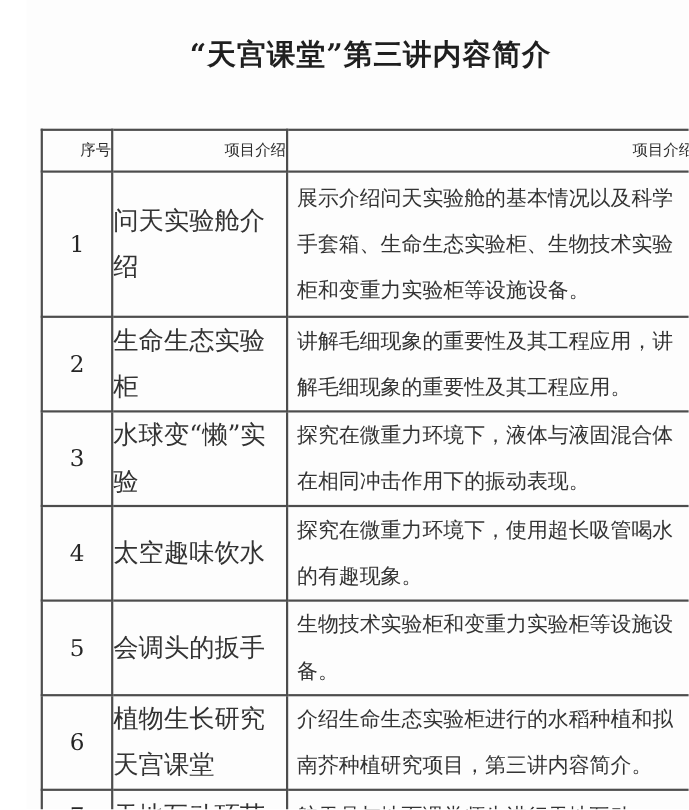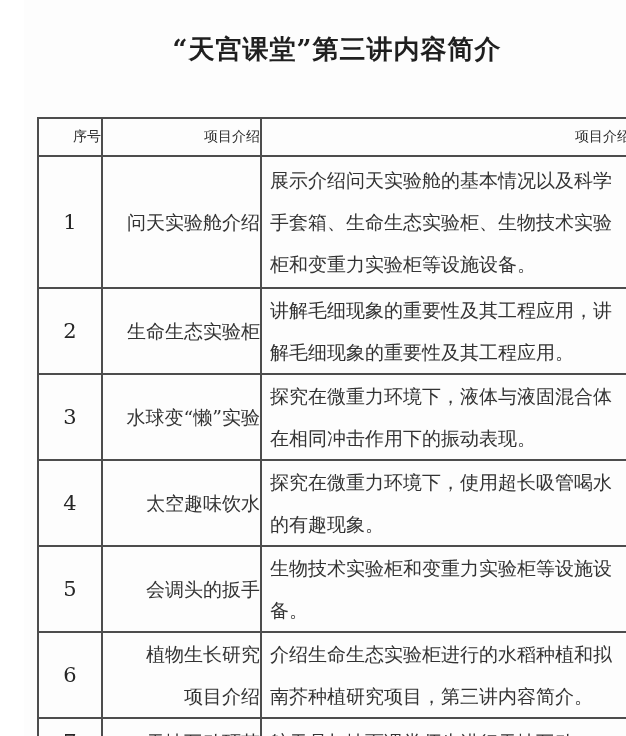--- a/index.html
+++ b/index.html
@@ -42,22 +42,22 @@
     text-align: right;
     height: 38px;
     color: #2e2e2e;
   }
   td.no {
     text-align: center;
     font-size: 21px;
     color: #262626;
   }
   td.name {
-    text-align: right;
-    font-size: 19px;
+    text-align: left;
+    font-size: 23px;
     line-height: 42px;
     white-space: pre-line;
     color: #333333;
   }
   td.desc {
     text-align: left;
     font-size: 19px;
     line-height: 42px;
     padding: 0 8px;
     color: #333333;
@@ -112,21 +112,21 @@
         <td class="desc">探究在微重力环境下，使用超长吸管喝水的有趣现象。</td>
       </tr>
       <tr class="rh-5">
         <td class="no">5</td>
         <td class="name">会调头的扳手</td>
         <td class="desc">生物技术实验柜和变重力实验柜等设施设备。</td>
       </tr>
       <tr class="rh-6">
         <td class="no">6</td>
         <td class="name">植物生长研究
-项目介绍</td>
+天宫课堂</td>
         <td class="desc">介绍生命生态实验柜进行的水稻种植和拟南芥种植研究项目，第三讲内容简介。</td>
       </tr>
       <tr class="rh-7">
         <td class="no">7</td>
         <td class="name">天地互动环节</td>
         <td class="desc">航天员与地面课堂师生进行天地互动。</td>
       </tr>
     </tbody>
   </table>
 

